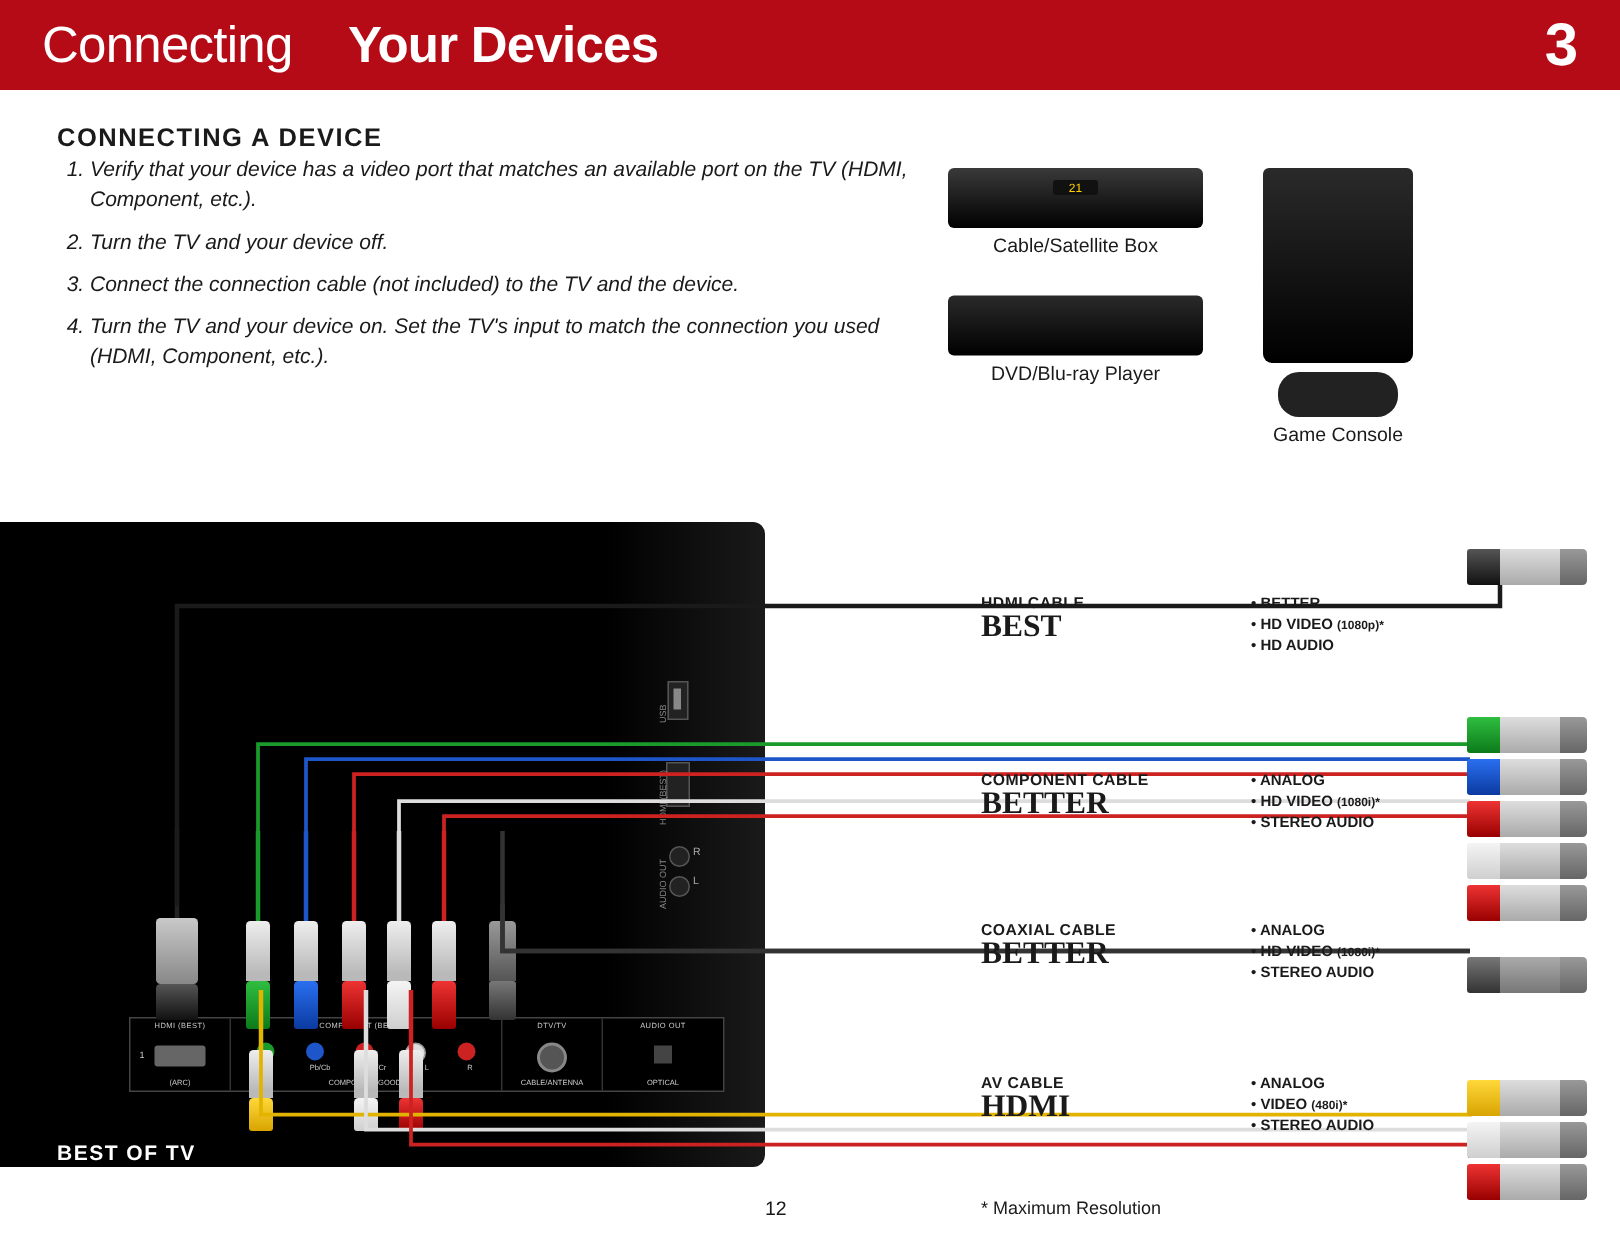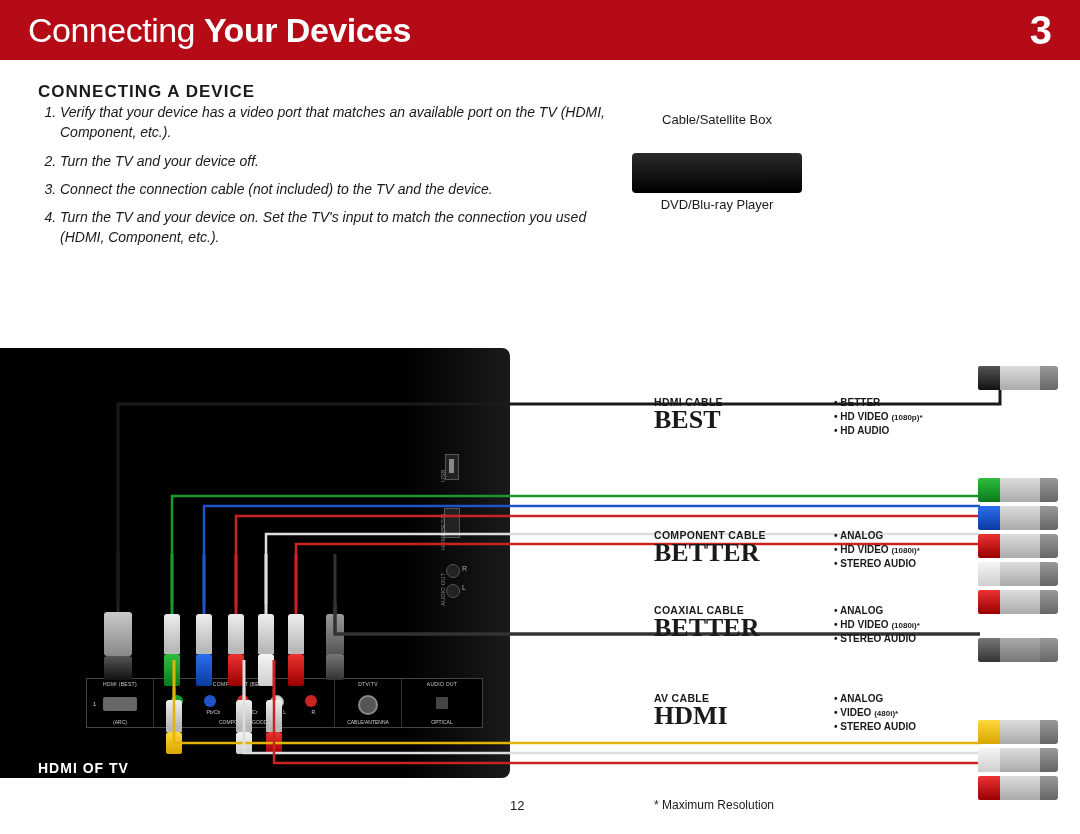--- a/index.html
+++ b/index.html
@@ -1,18 +1,18 @@
 <!DOCTYPE html>
 <html><head>
 <meta charset="utf-8">
 <style>
   body { margin:0; font-family:"Helvetica Neue",Arial,sans-serif; width:1080px; height:834px; background:#fff; position:relative; color:#1a1a1a; }
   .header { background:#b50b17; color:#fff; height:60px; display:flex; align-items:center; justify-content:space-between; padding:0 28px; }
   .header-title-light { font-size:34px; font-weight:300; letter-spacing:-0.5px; }
-  .header-title-light b { font-weight:700; }
+  .header-title-light b { font-weight:700;margin-left:28px; }
   .header-num { font-size:40px; font-weight:700; }
   .content { padding:22px 44px 0 38px; position:relative; }
   .sec-title { font-size:17px; font-weight:700; letter-spacing:1px; }
   .intro { font-size:14px; margin:6px 0 10px 0; }
   ol.steps { font-size:14px; line-height:1.45; margin:0; padding-left:22px; width:560px;font-style:italic; }
   ol.steps li { margin-bottom:8px; }
   .devices { position:absolute; left:632px; top:112px; width:400px; display:flex; gap:30px; }
   .dev-col { text-align:center; font-size:13px; }
   .dev-box { width:170px; height:40px; margin:0 auto 4px; background:linear-gradient(#3a3a3a,#000); border-radius:4px; position:relative; }
   .dev-box .disp { position:absolute; left:50%; top:8px; transform:translateX(-50%); width:30px; height:10px; background:#111; color:#ffd200; font-size:8px; display:flex; align-items:center; justify-content:center; border-radius:2px;}
@@ -71,21 +71,21 @@
   .conn-cluster { position:absolute; right:22px; display:flex; flex-direction:column; gap:4px; }
   .hplug-r { width:80px; height:24px; display:flex; align-items:center; }
   .hplug-r .htip { width:22px; height:100%; border-radius:2px 0 0 2px; }
   .hplug-r .hbody { width:40px; height:100%; background:linear-gradient(#ddd,#aaa); }
   .hplug-r .hend { width:18px; height:100%; background:linear-gradient(#999,#666); border-radius:0 3px 3px 0; }
 
   
   .qrow { position:absolute; left:654px; width:300px; }
   .qhdr { font-size:10.5px; font-weight:700; letter-spacing:0.3px; display:flex; }
   .qhdr .c1 { width:180px; }
-  .qrank { font-family:"Times New Roman",serif; font-size:26px; font-weight:700; line-height:0.9; }
+  .qrank { font-family:"Times New Roman",serif; font-size:21px; font-weight:700; line-height:0.9; }
   .qbullets { font-size:10px; font-weight:700; line-height:1.4; position:absolute; left:180px; top:0; }
   .qbullets .res { font-size:8px; font-weight:700; }
   .footnote { position:absolute; left:654px; font-size:12px; }
   .page-num { position:absolute; left:510px; font-size:13px; }
 </style>
 </head>
 <body>
 
 <div class="header">
   <div class="header-title-light">
@@ -100,29 +100,39 @@
   <ol class="steps">
     <li>Verify that your device has a video port that matches an available port on the TV (HDMI, Component, etc.).</li>
     <li>Turn the TV and your device off.</li>
     <li>Connect the connection cable (not included) to the TV and the device.</li>
     <li>Turn the TV and your device on. Set the TV's input to match the connection you used (HDMI, Component, etc.).</li>
   </ol>
 </div>
 
 <div class="devices">
   <div class="dev-col">
+    <div class="dev-box">
+        <div class="disp">21</div>
+      </div>
     <div>Cable/Satellite Box</div>
     <div class="dev-box2"></div>
     <div>DVD/Blu-ray Player</div>
   </div>
+  <div class="dev-col">
+    <div class="console">
+      <div class="ps3"></div>
+      <div class="controller"></div>
+    </div>
+    <div>Game Console</div>
+  </div>
 </div>
 
 <div class="diagram">
   <div class="tv-back"></div>
-  <div class="back-label">HDMI OF TV</div>
+  <div class="back-label">BEST OF TV</div>
 
   <div class="side-usb"></div>
   <span class="side-lbl" style="left:440px;top:134px;">USB</span>
   <div class="side-hdmi"></div>
   <span class="side-lbl" style="left:440px;top:202px;">HDMI (BEST)</span>
   <div class="side-audio">
       <div></div>
       <div></div>
     </div>
   <span class="side-lbl" style="left:440px;top:258px;">AUDIO OUT</span>
@@ -309,43 +319,43 @@
     <div class="qhdr">
         <span class="c1">HDMI CABLE</span>
       </div>
     <div class="qrank">BEST</div>
     <div class="qbullets">
       • <span>BETTER</span><br>
       • <span>HD VIDEO</span> <span class="res">(1080p)*</span><br>
       • <span>HD AUDIO</span>
     </div>
   </div>
-  <div class="qrow" style="top:181px">
+  <div class="qrow" style="top:166px">
     <div class="qhdr">
         <span class="c1">COMPONENT CABLE</span>
       </div>
     <div class="qrank">BETTER</div>
     <div class="qbullets">
       • <span>ANALOG</span><br>
       • <span>HD VIDEO</span> <span class="res">(1080i)*</span><br>
       • <span>STEREO AUDIO</span>
     </div>
   </div>
-  <div class="qrow" style="top:256px">
+  <div class="qrow" style="top:266px">
     <div class="qhdr">
         <span class="c1">COAXIAL CABLE</span>
       </div>
     <div class="qrank">BETTER</div>
     <div class="qbullets">
       • <span>ANALOG</span><br>
       • <span>HD VIDEO</span> <span class="res">(1080i)*</span><br>
       • <span>STEREO AUDIO</span>
     </div>
   </div>
-  <div class="qrow" style="top:344px">
+  <div class="qrow" style="top:368px">
     <div class="qhdr">
         <span class="c1">AV CABLE</span>
       </div>
     <div class="qrank">HDMI</div>
     <div class="qbullets">
       • <span>ANALOG</span><br>
       • <span>VIDEO</span> <span class="res">(480i)*</span><br>
       • <span>STEREO AUDIO</span>
     </div>
   </div>

